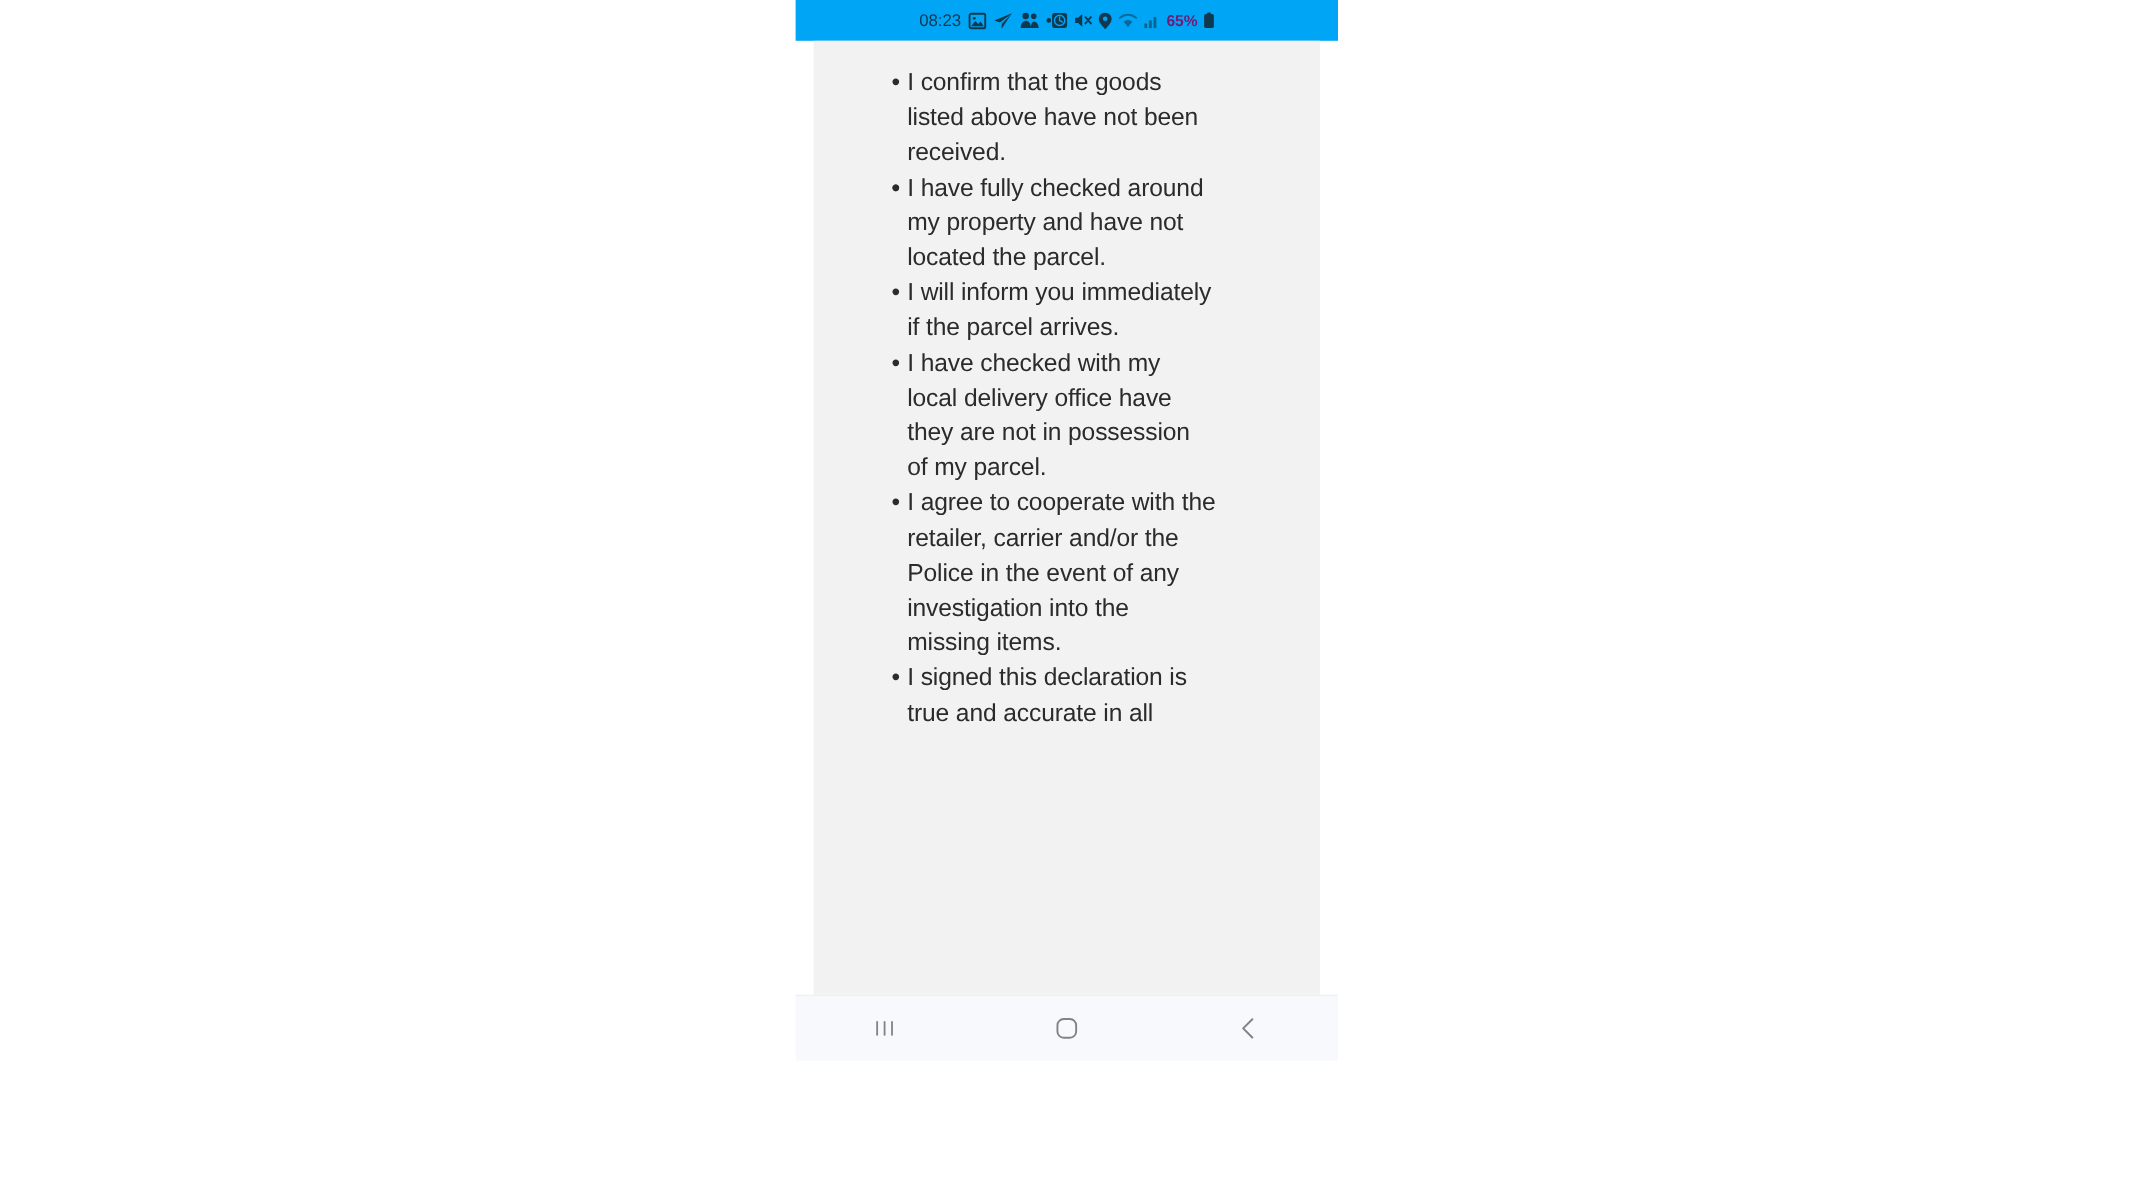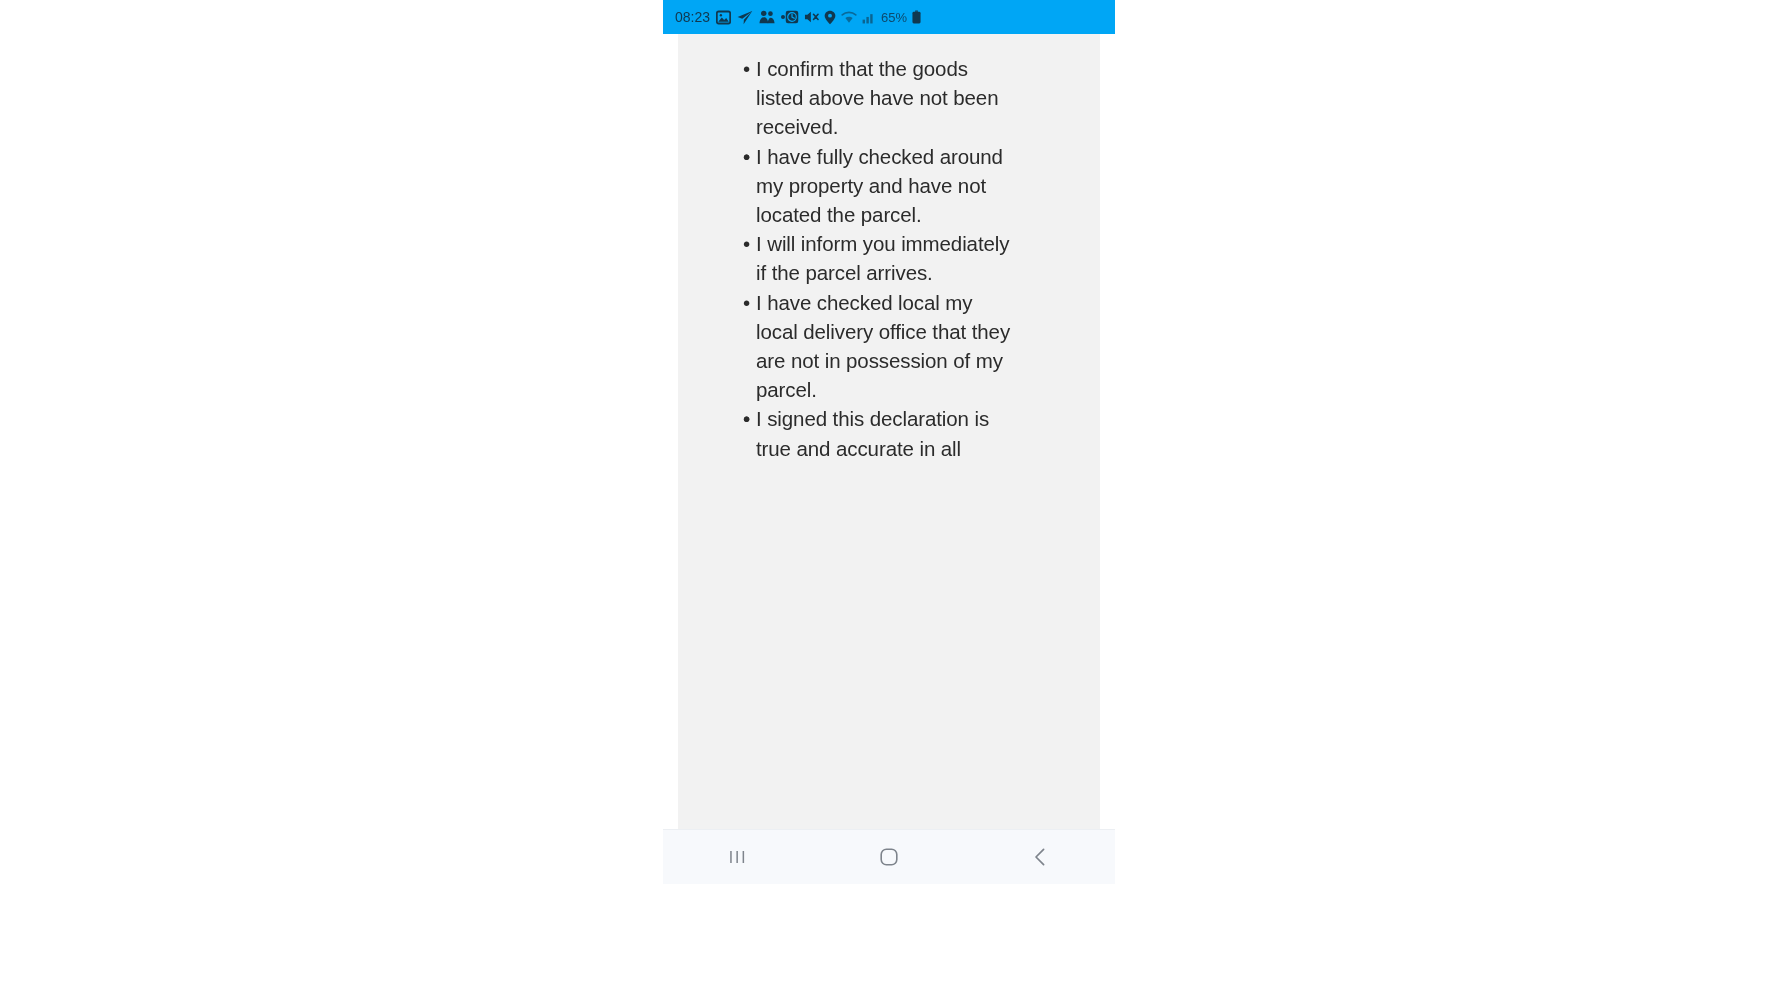--- a/index.html
+++ b/index.html
@@ -31,21 +31,21 @@
   
   .status-bar {
     position: absolute;
     left: 0px;
     top: 0px;
     width: 452px;
     height: 34px;
     background: #00A6F5;
     display: flex;
     align-items: center;
-    justify-content: flex-start;
+    justify-content: center;
     padding: 0 12px;
     box-sizing: border-box;
   }
   .status-left {
     display: flex;
     align-items: center;
     gap: 6px;
   }
   .status-right {
     display: flex;
@@ -53,24 +53,24 @@
     gap: 5px;
   }
   .status-time {
     color: #10384f;
     font-size: 14px;
     font-family: "Liberation Sans", sans-serif;
     letter-spacing: 0px;
     font-weight: 400;
   }
   .status-battery-text {
-    color: #0c4a6e;
+    color: #701a75;
     font-size: 13px;
     font-family: "Liberation Sans", sans-serif;
-    font-weight: 400;
+    font-weight: 700;
   }
   .sicon {
     display: inline-flex;
     align-items: center;
     justify-content: center;
     line-height: 0;
   }
   .sicon svg { display: block; }
   .status-dot {
     width: 4px;
@@ -260,25 +260,26 @@
           <span>I have fully checked around my property and have not located the parcel.</span>
         </li>
 
         <li class="doc-item">
           <span class="bullet">•</span>
           <span>I will inform you immediately if the parcel arrives.</span>
         </li>
 
         <li class="doc-item">
           <span class="bullet">•</span>
-          <span>I have checked local my local delivery office that they are not in possession of my parcel.</span>
-        </li>
-
-        <li class="doc-item">
-          <span class="bullet">•</span>
+          <span>I have checked with my local delivery office have they are not in possession of my parcel.</span>
+        </li>
+
+        <li class="doc-item">
+          <span class="bullet">•</span>
+          <span>I agree to cooperate with the retailer, carrier and/or the Police in the event of any investigation into the missing items.</span>
         </li>
 
         <li class="doc-item">
           <span class="bullet">•</span>
           <span>I signed this declaration is true and accurate in all</span>
         </li>
 
       </ul>
     </div>
 

